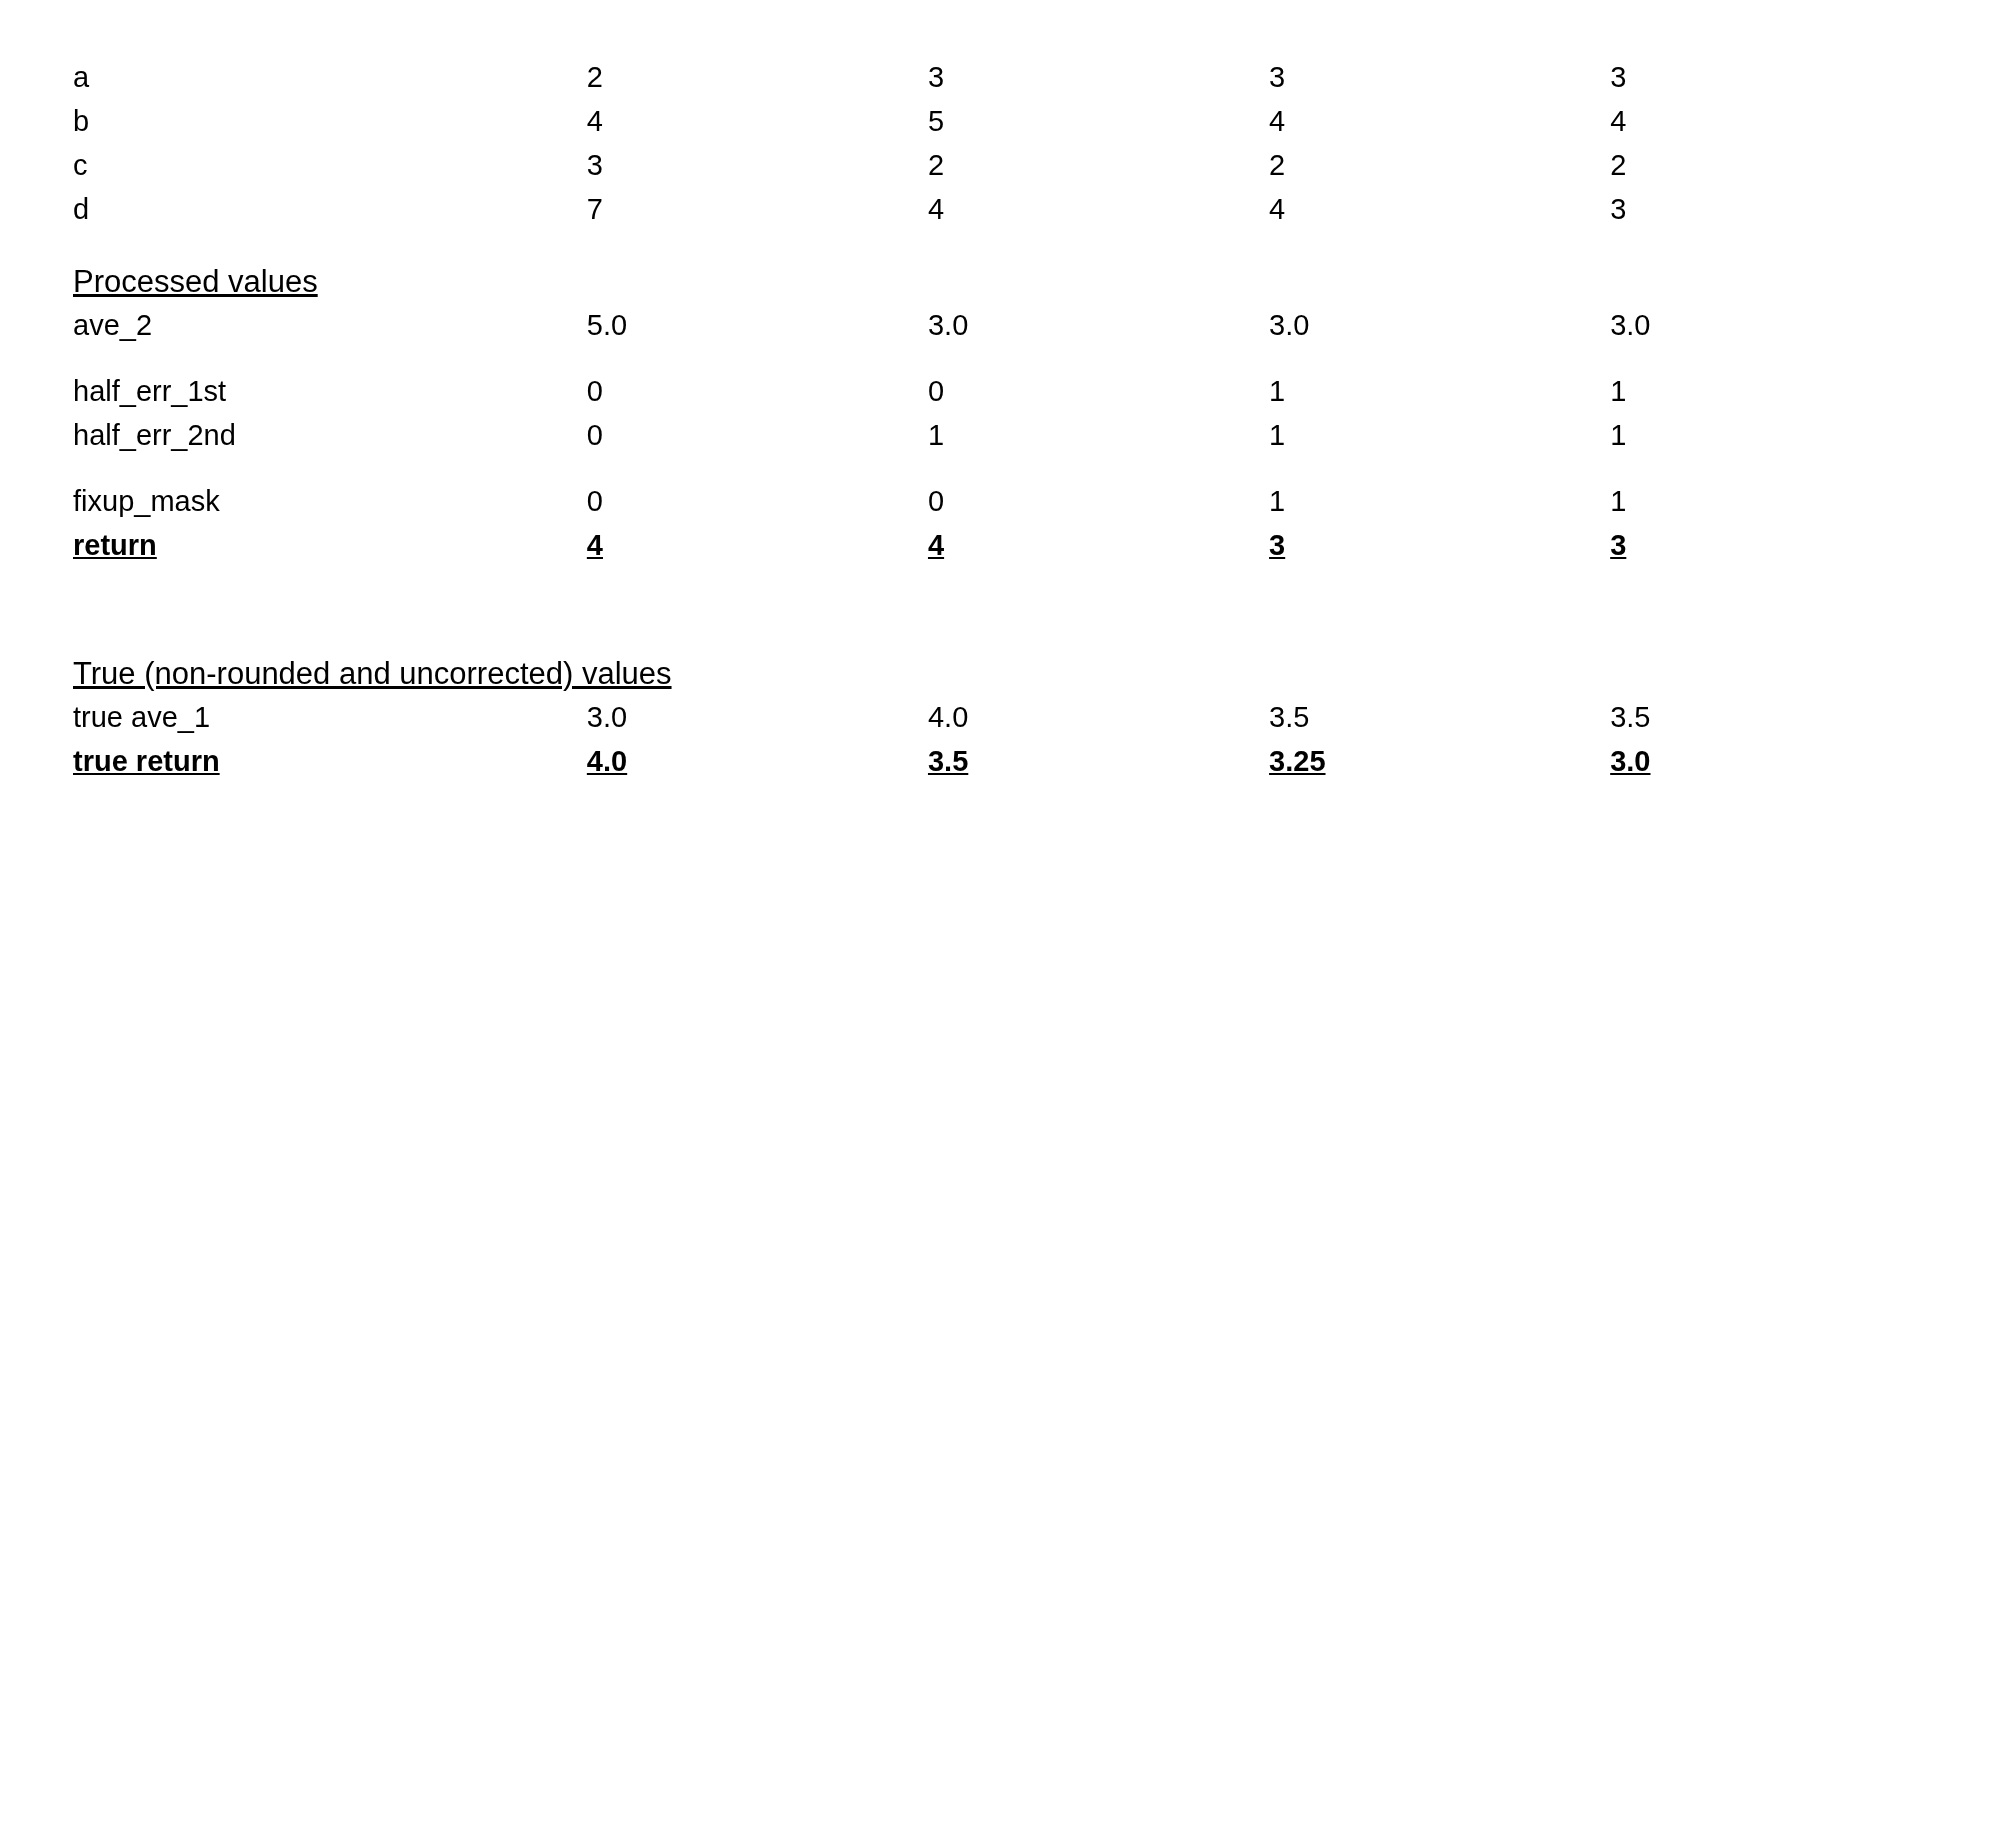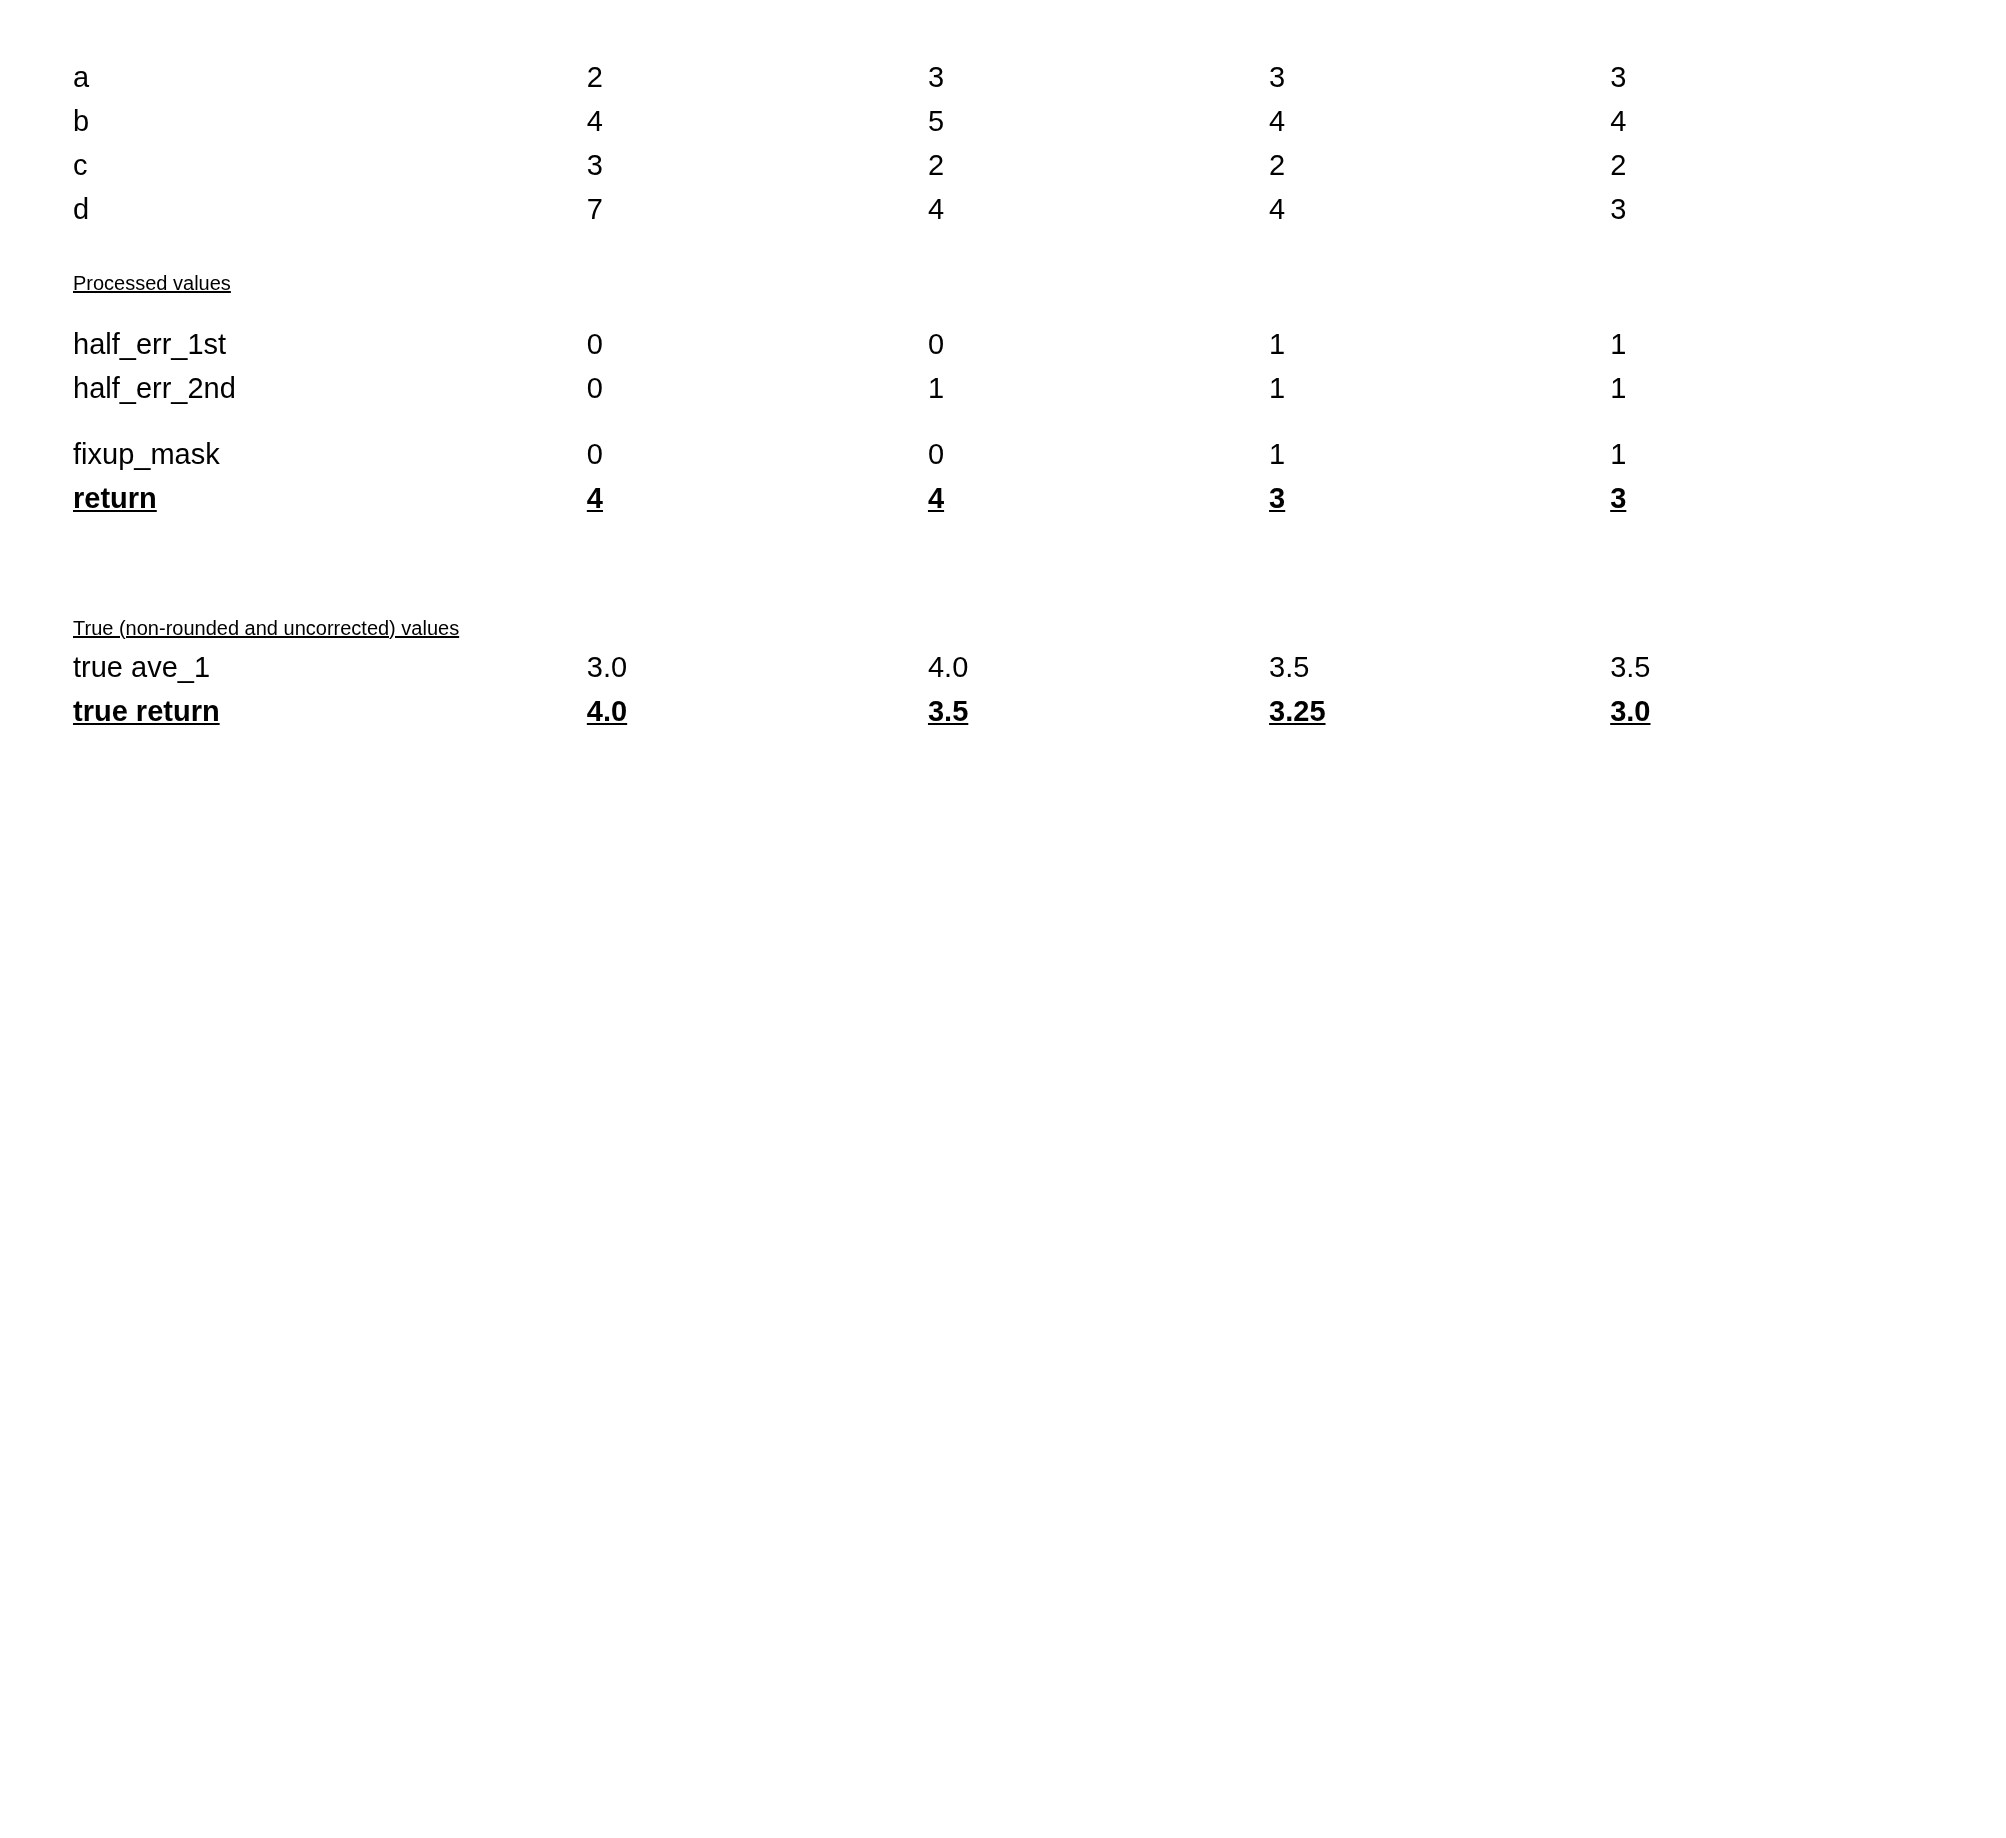--- a/index.html
+++ b/index.html
@@ -46,21 +46,21 @@
       padding-bottom: 11px;
     }
 
     .section-header td {
       padding-top: 33px;
       padding-bottom: 3.7px;
     }
 
     .section-header-text {
       text-decoration: underline;
-      font-size: 20px;
+      font-size: 31px;
     }
 
     .spacer-row td {
       height: 22px;
     }
 
     .bold-row td {
       font-weight: bold;
       text-decoration: underline;
     }
@@ -101,20 +101,27 @@
       <td>4</td>
       <td>3</td>
     </tr>
 
     <tr class="section-header">
       <td colspan="5">
         <span class="section-header-text">Processed values</span>
       </td>
     </tr>
 
+    <tr>
+      <td>ave_2</td>
+      <td>5.0</td>
+      <td>3.0</td>
+      <td>3.0</td>
+      <td>3.0</td>
+    </tr>
 
     <tr class="spacer-row">
       <td colspan="5"></td>
     </tr>
 
     <tr>
       <td>half_err_1st</td>
       <td>0</td>
       <td>0</td>
       <td>1</td>

